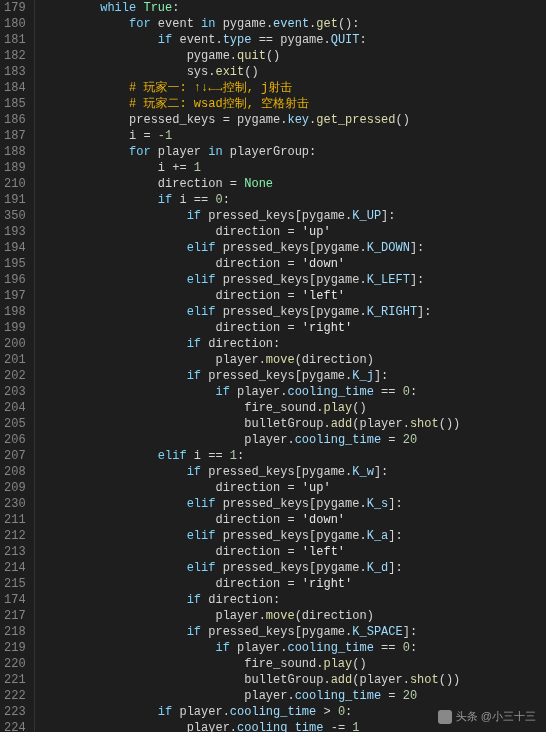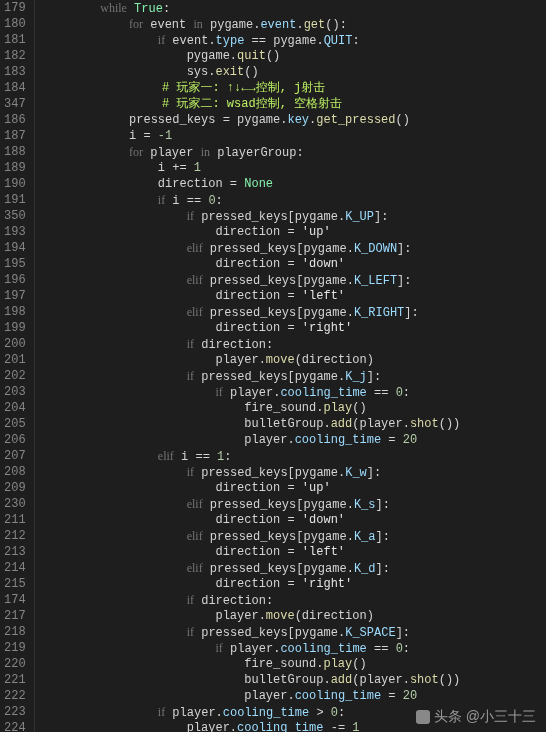--- a/index.html
+++ b/index.html
@@ -18,34 +18,34 @@
 .gutter {
   background: #1e1e1e;
   color: #858585;
   text-align: right;
   padding: 0 8px 0 4px;
   user-select: none;
   border-right: 1px solid #333;
 }
 .code { padding-left: 8px; white-space: pre; }
 .line { height: 16px; }
-.kw { color: #737373; font-family: Liberation Serif, serif; }
+.kw { color: #7dd3fc; }
 .def { color: #dcdcaa; }
 .str { color: #e5e5e5; }
 .num { color: #b5cea8; }
-.com { color: #bef264; margin-left: 33px; }
+.com { color: #eab308; }
 .const { color: #86efac; }
 .op { color: #d4d4d4; }
 .attr { color: #9cdcfe; }
 .watermark {
   position: absolute;
   bottom: 8px;
   right: 10px;
   color: #999;
-  font-size: 14px;
+  font-size: 11px;
   font-family: sans-serif;
 }
 .wm-icon {
   display: inline-block;
   width: 14px;
   height: 14px;
   border-radius: 3px;
   background: #888;
   vertical-align: middle;
   margin-right: 4px;
@@ -55,26 +55,26 @@
 <body>
 
 <div class="editor">
   <div class="gutter">
       <div class="line">179</div>
       <div class="line">180</div>
       <div class="line">181</div>
       <div class="line">182</div>
       <div class="line">183</div>
       <div class="line">184</div>
-      <div class="line">347</div>
+      <div class="line">185</div>
       <div class="line">186</div>
       <div class="line">187</div>
       <div class="line">188</div>
       <div class="line">189</div>
-      <div class="line">190</div>
+      <div class="line">210</div>
       <div class="line">191</div>
       <div class="line">350</div>
       <div class="line">193</div>
       <div class="line">194</div>
       <div class="line">195</div>
       <div class="line">196</div>
       <div class="line">197</div>
       <div class="line">198</div>
       <div class="line">199</div>
       <div class="line">200</div>

